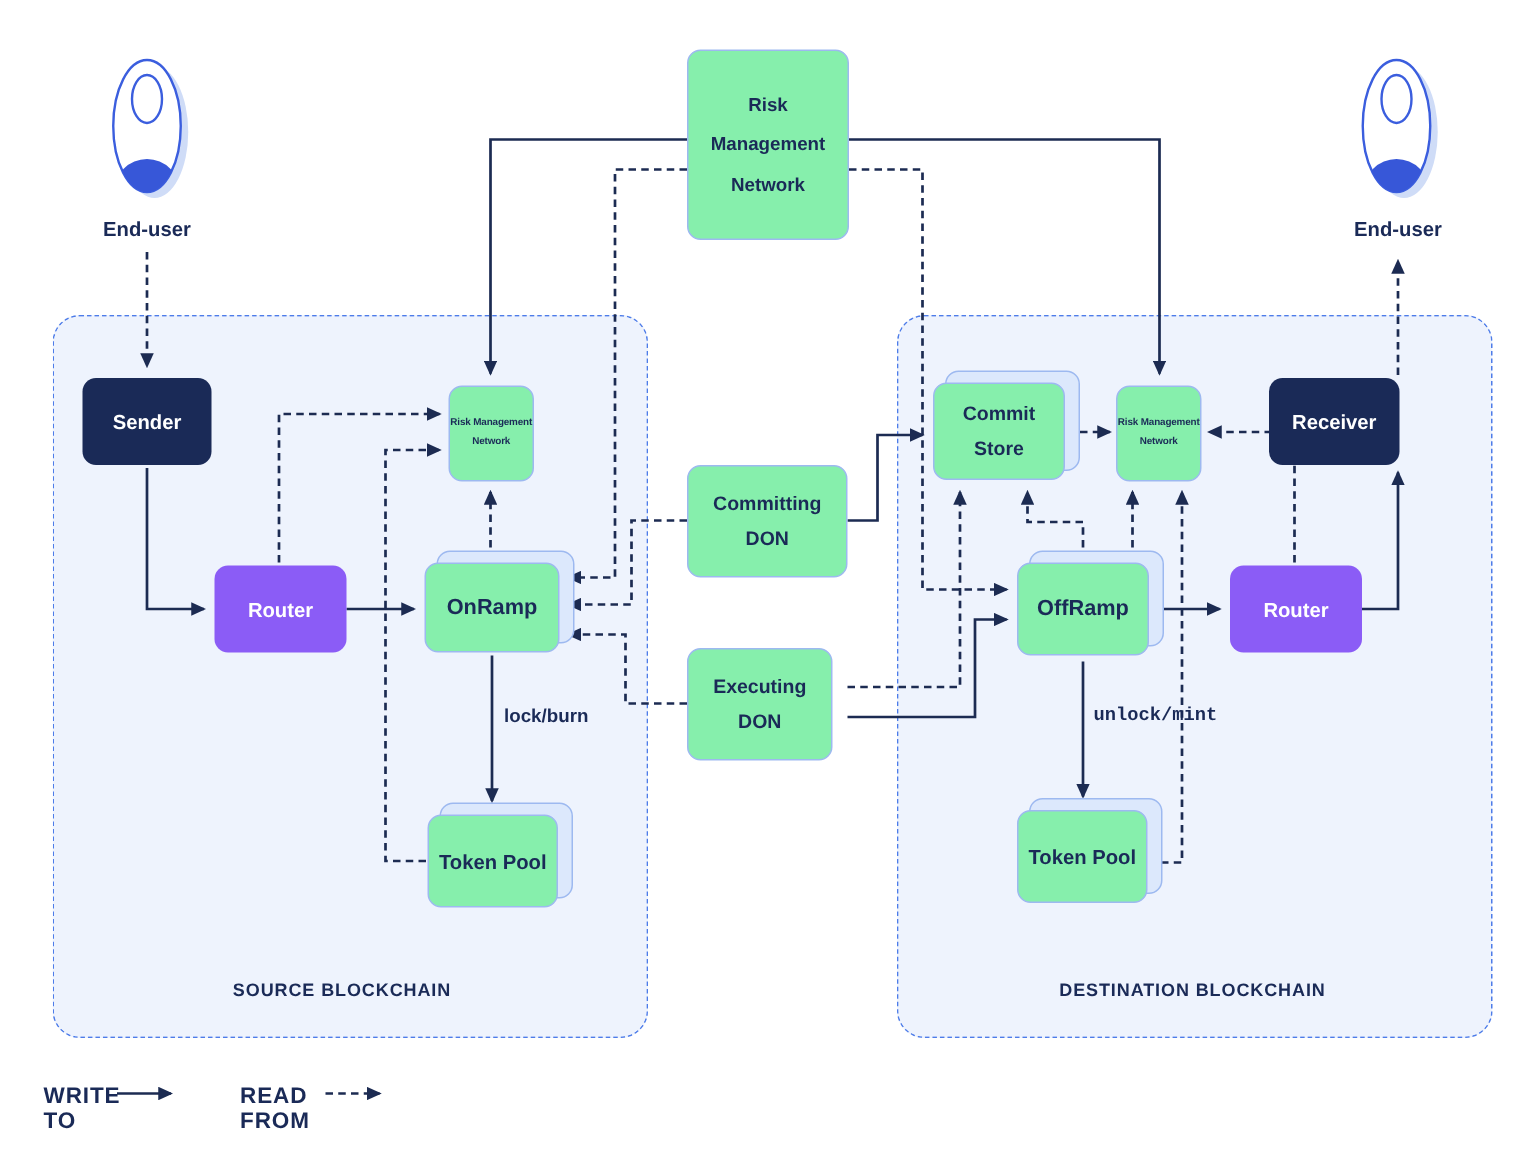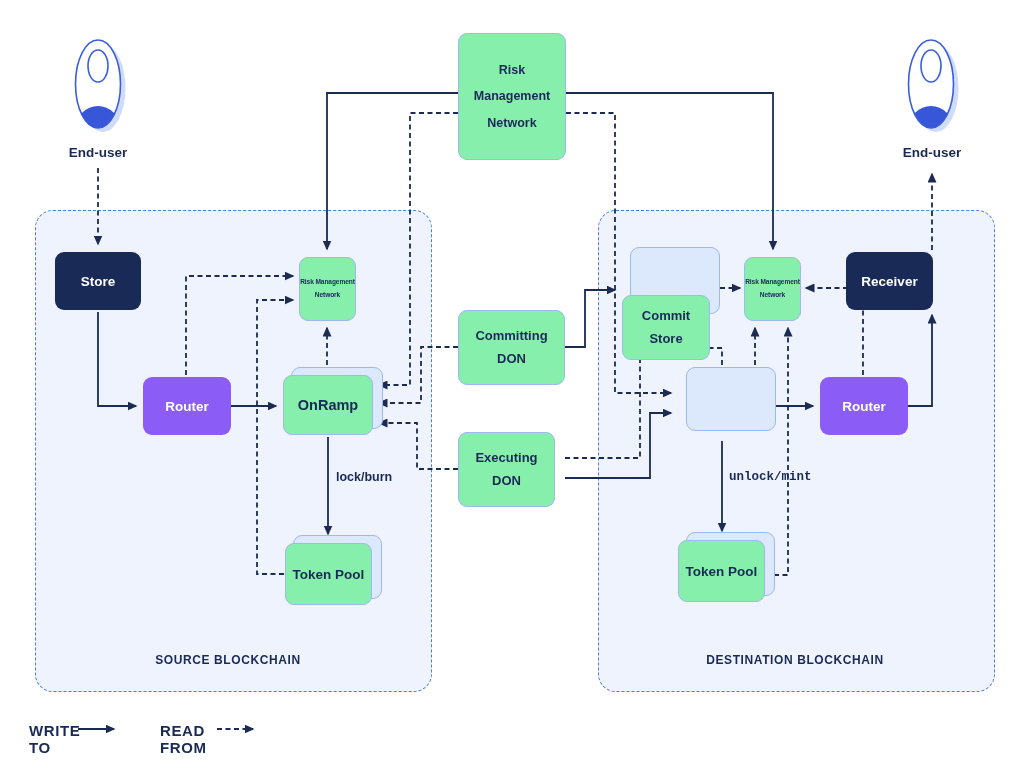--- a/index.html
+++ b/index.html
@@ -94,21 +94,21 @@
       </defs>
     <ellipse cx="30" cy="51" rx="22.5" ry="44" fill="#cfdcf7"></ellipse>
     <ellipse cx="25" cy="47" rx="22.5" ry="44" fill="#ffffff" stroke="#3b5ede" stroke-width="1.6"></ellipse>
     <ellipse cx="25" cy="29" rx="10" ry="16" fill="#ffffff" stroke="#3b5ede" stroke-width="1.6"></ellipse>
     <circle cx="25" cy="91" r="22" fill="#3757d8" clip-path="url(#av2)"></circle>
   </svg>
   <div class="caption anno" style="left:892px;top:145px;width:80px;font-size:13.5px;">End-user</div>
 
   <div class="node light rmntop" style="left:458px;top:33px;width:108px;height:127px;padding:0 3px;">Risk Management Network</div>
 
-  <div class="node navy" style="left:55px;top:252px;width:86px;height:58px;">Store</div>
+  <div class="node navy" style="left:55px;top:252px;width:86px;height:58px;">Sender</div>
 
   <div class="node blue" style="left:143px;top:377px;width:88px;height:58px;">Router</div>
 
   <div class="node light rmnsmall" style="left:299px;top:257px;width:57px;height:64px;flex-direction:column;justify-content:center;">
     <span style="display:block;">Risk Management</span>
     <span style="display:block;">Network</span>
   </div>
 
   <div class="back" style="left:291px;top:367px;width:90px;height:60px;"></div>
   <div class="node light ramp" style="left:283px;top:375px;width:90px;height:60px;">OnRamp</div>
@@ -118,28 +118,29 @@
 
   <div class="caption anno" style="left:336px;top:470px;width:70px;text-align:left;">lock/burn</div>
 
   <div class="caption zone-label" style="left:128px;top:653px;width:200px;">SOURCE BLOCKCHAIN</div>
 
   <div class="node light don" style="left:458px;top:310px;width:107px;height:75px;padding:0 16px;">Committing DON</div>
 
   <div class="node light don" style="left:458px;top:432px;width:97px;height:75px;padding:0 16px;">Executing DON</div>
 
   <div class="back" style="left:630px;top:247px;width:88px;height:65px;"></div>
-  <div class="node light don" style="left:622px;top:255px;width:88px;height:65px;padding:0 12px;margin-top:40px;">Commit Store</div>
+  <div class="node light don" style="left:622px;top:255px;width:88px;height:65px;padding:0 12px;">Commit Store</div>
 
   <div class="node light rmnsmall" style="left:744px;top:257px;width:57px;height:64px;flex-direction:column;justify-content:center;">
     <span style="display:block;">Risk Management</span>
     <span style="display:block;">Network</span>
   </div>
 
   <div class="back" style="left:686px;top:367px;width:88px;height:62px;"></div>
+  <div class="node light ramp" style="left:678px;top:375px;width:88px;height:62px;">OffRamp</div>
 
   <div class="back" style="left:686px;top:532px;width:87px;height:62px;"></div>
   <div class="node light pool" style="left:678px;top:540px;width:87px;height:62px;">Token Pool</div>
 
   <div class="caption anno" style="left:729px;top:470px;width:80px;text-align:center;font-family:Liberation Mono, monospace;">unlock/mint</div>
 
   <div class="node navy" style="left:846px;top:252px;width:87px;height:58px;">Receiver</div>
 
   <div class="node blue" style="left:820px;top:377px;width:88px;height:58px;">Router</div>
 

